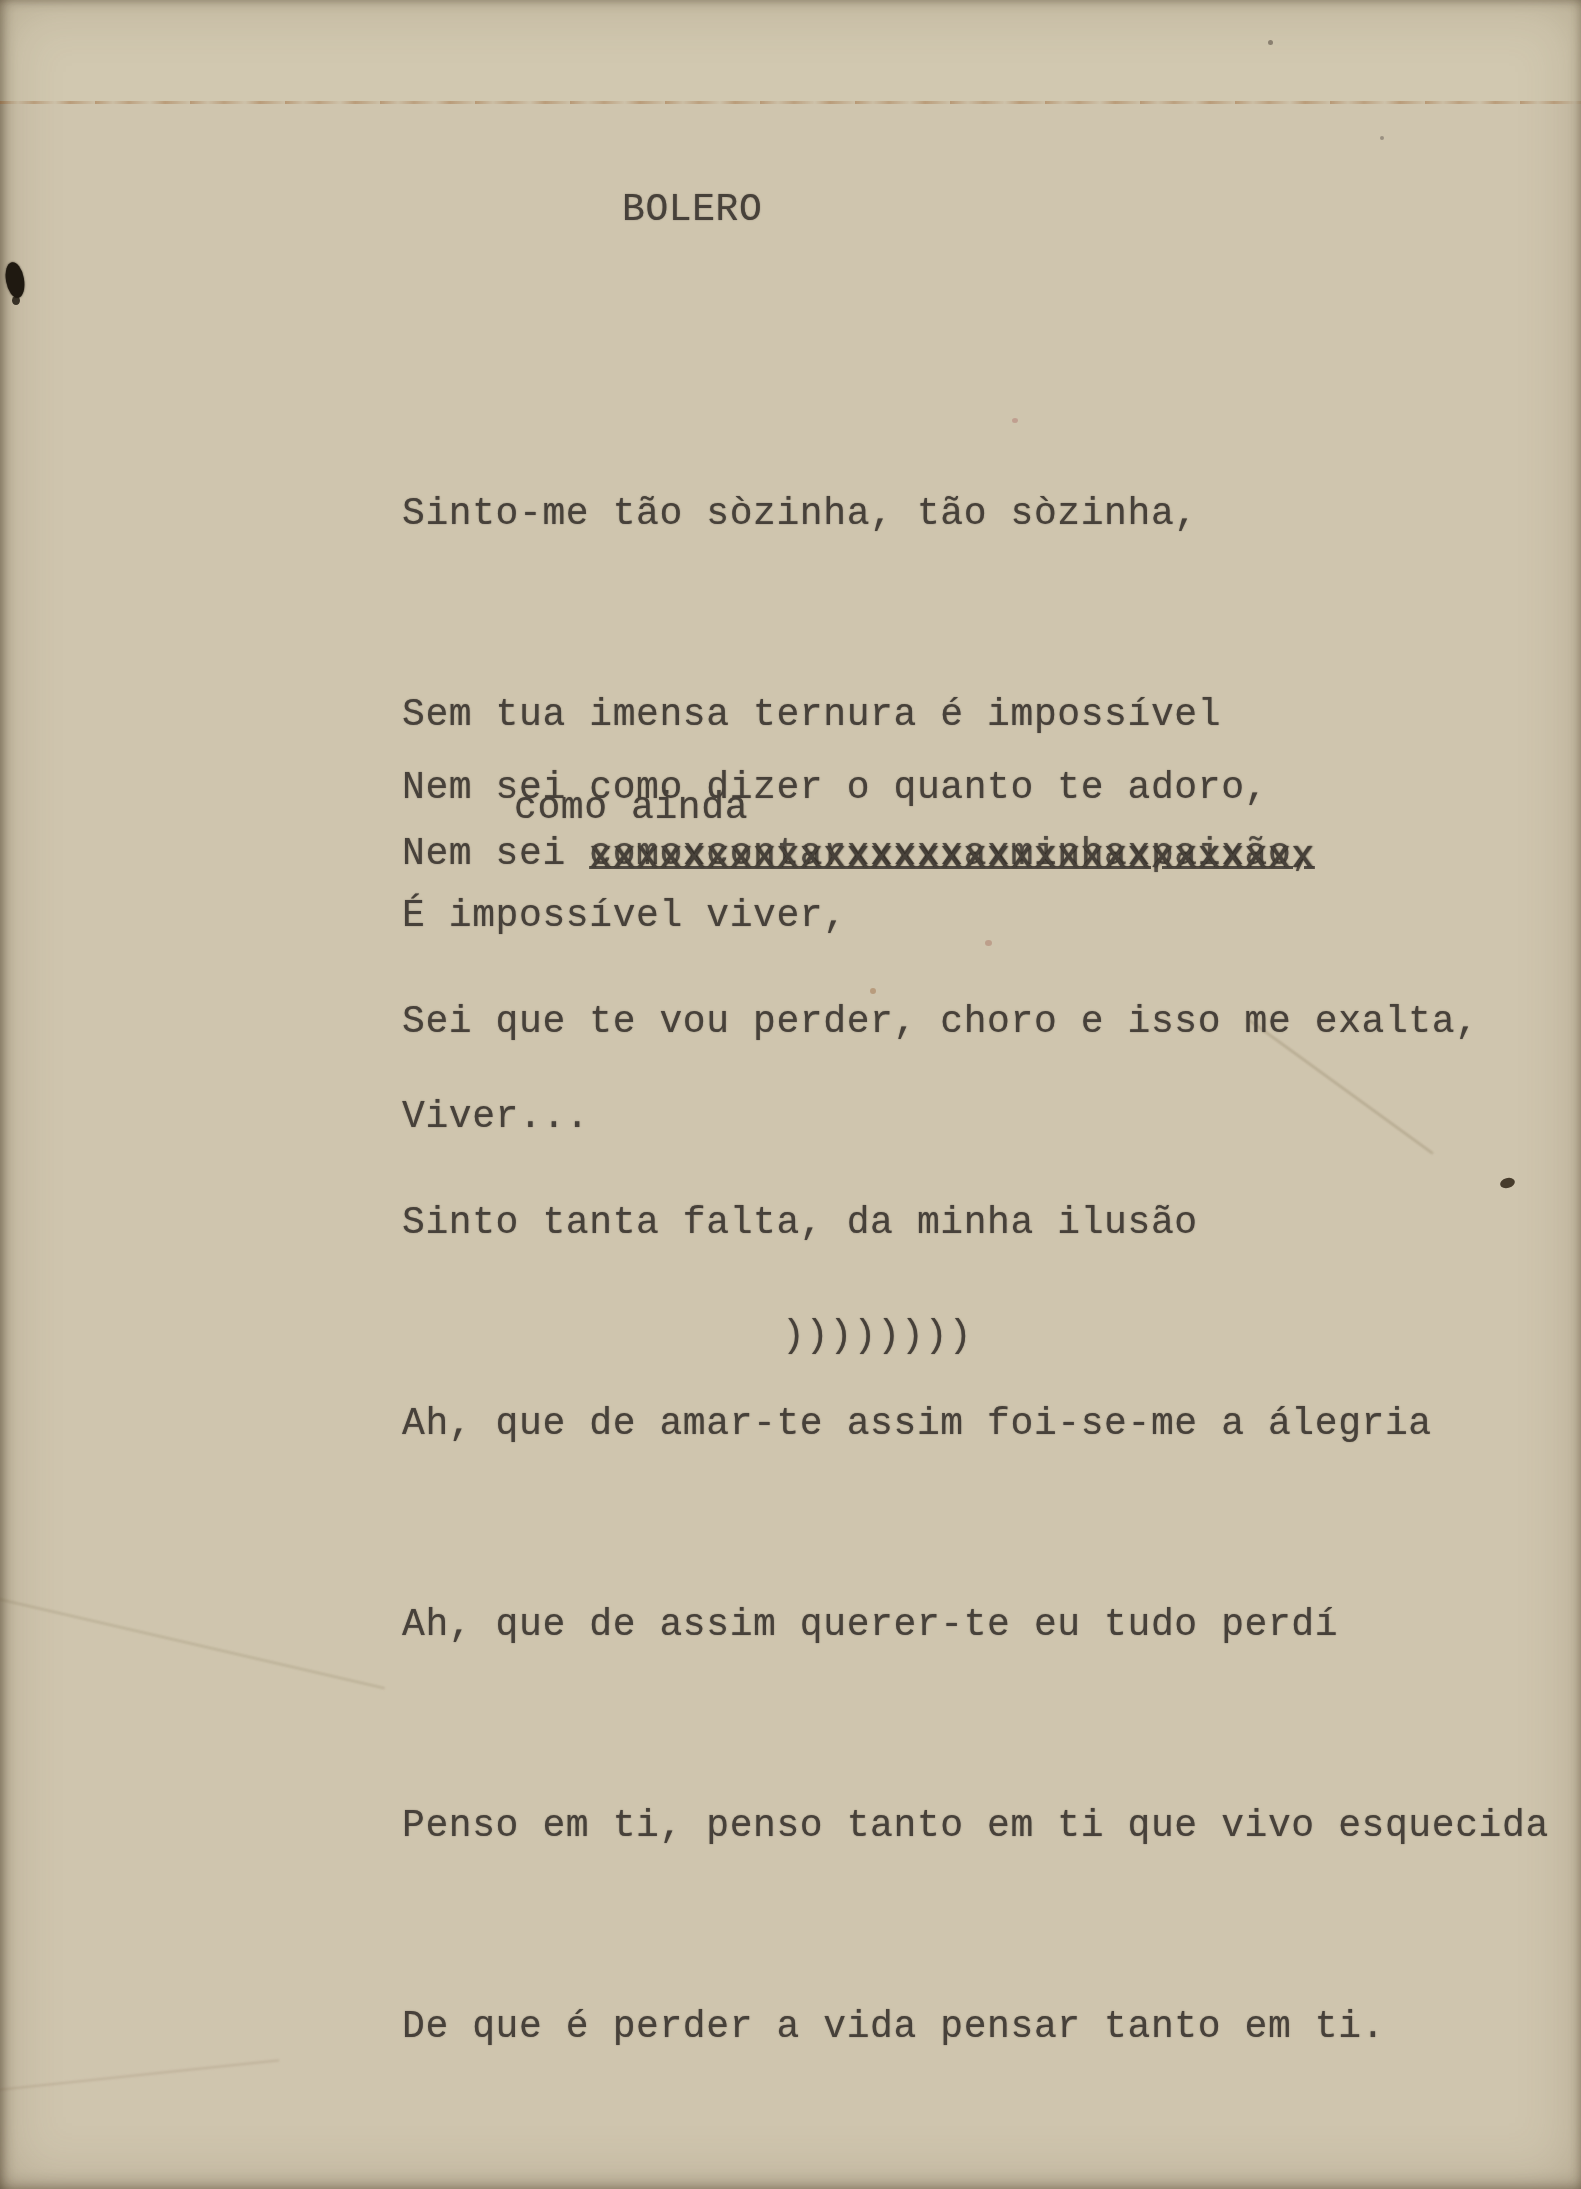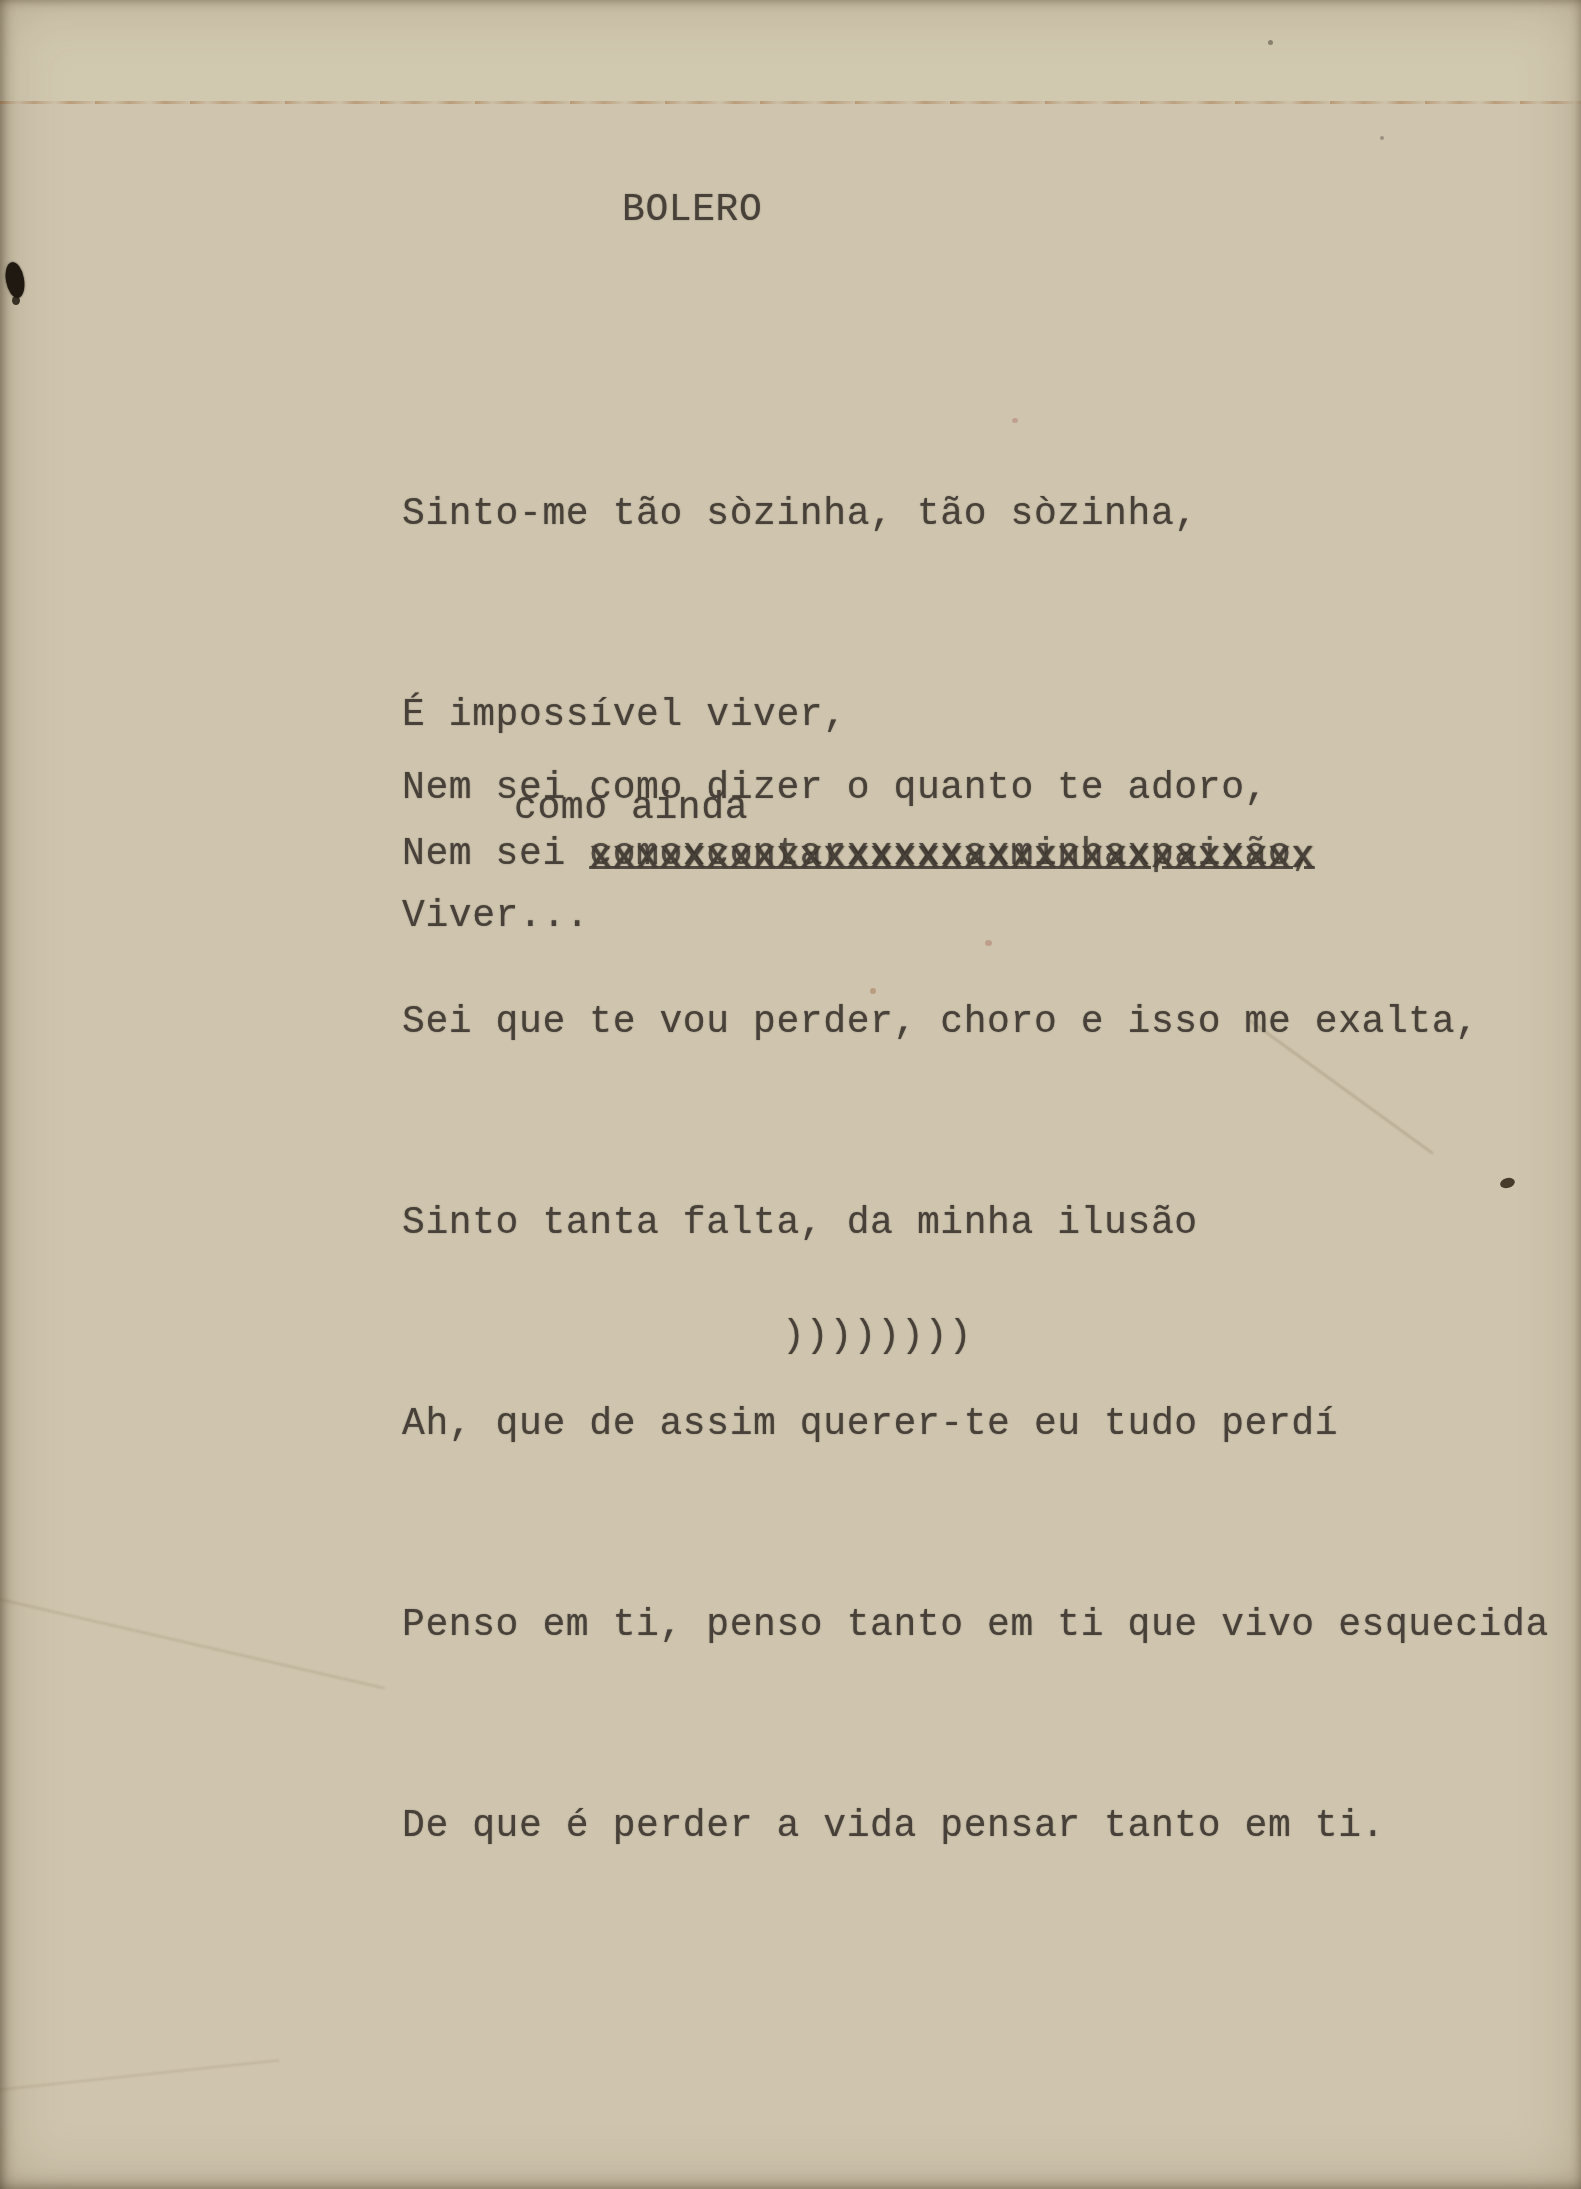--- a/index.html
+++ b/index.html
@@ -90,31 +90,33 @@
 <div class="speck" style="left:985px; top:940px; width:7px; height:6px; background:#b08573; opacity:0.6;"></div>
 <div class="speck" style="left:870px; top:988px; width:6px; height:6px; background:#a67a55; opacity:0.55;"></div>
 <div class="wrinkle" style="left:1225px; top:1085px; width:230px; height:1.5px; background:rgba(110,90,60,0.30); transform:rotate(36deg);"></div>
 <div class="wrinkle" style="left:-30px; top:1640px; width:420px; height:2px; background:rgba(110,90,60,0.22); transform:rotate(13deg);"></div>
 <div class="wrinkle" style="left:-20px; top:2075px; width:300px; height:2px; background:rgba(110,90,60,0.18); transform:rotate(-6deg);"></div>
 
 <div class="txt" style="left:622px; top:176px;">BOLERO</div>
 
 <div class="txt" style="left:402px; top:346px;">
   <div class="poem-line">Sinto-me tão sòzinha, tão sòzinha,</div>
+  <div class="poem-line">Sem tua imensa ternura é impossível</div>
   <div class="poem-line">É impossível viver,</div>
   <div class="poem-line">Viver...</div>
 </div>
 
 <div class="txt" style="left:402px; top:754px;">Nem sei como dizer o quanto te adoro,</div>
 
 <div class="txt insertion" style="left:514px; top:790px;">como ainda</div>
 
 <div class="txt" style="left:402px; top:820px;"><span>Nem sei </span><span class="strike-wrap"><span class="strike-base">comoxcontarxxxxxaxminhaxpaixão,</span><span class="strike-overlay">xxxxxxxxxxxxxxxxxxxxxxxxxxxxxxx</span></span></div>
 
 <div class="txt" style="left:402px; top:854px;">
   <div class="poem-line">Sei que te vou perder, choro e isso me exalta,</div>
   <div class="poem-line">Sinto tanta falta, da minha ilusão</div>
+  <div class="poem-line">Ah, que de amar-te assim foi-se-me a álegria</div>
   <div class="poem-line">Ah, que de assim querer-te eu tudo perdí</div>
   <div class="poem-line">Penso em ti, penso tanto em ti que vivo esquecida</div>
   <div class="poem-line">De que é perder a vida pensar tanto em ti.</div>
 </div>
 
 <div class="txt" style="left:782px; top:1302px; letter-spacing:1px;">))))))))</div>
 
 </body></html>

